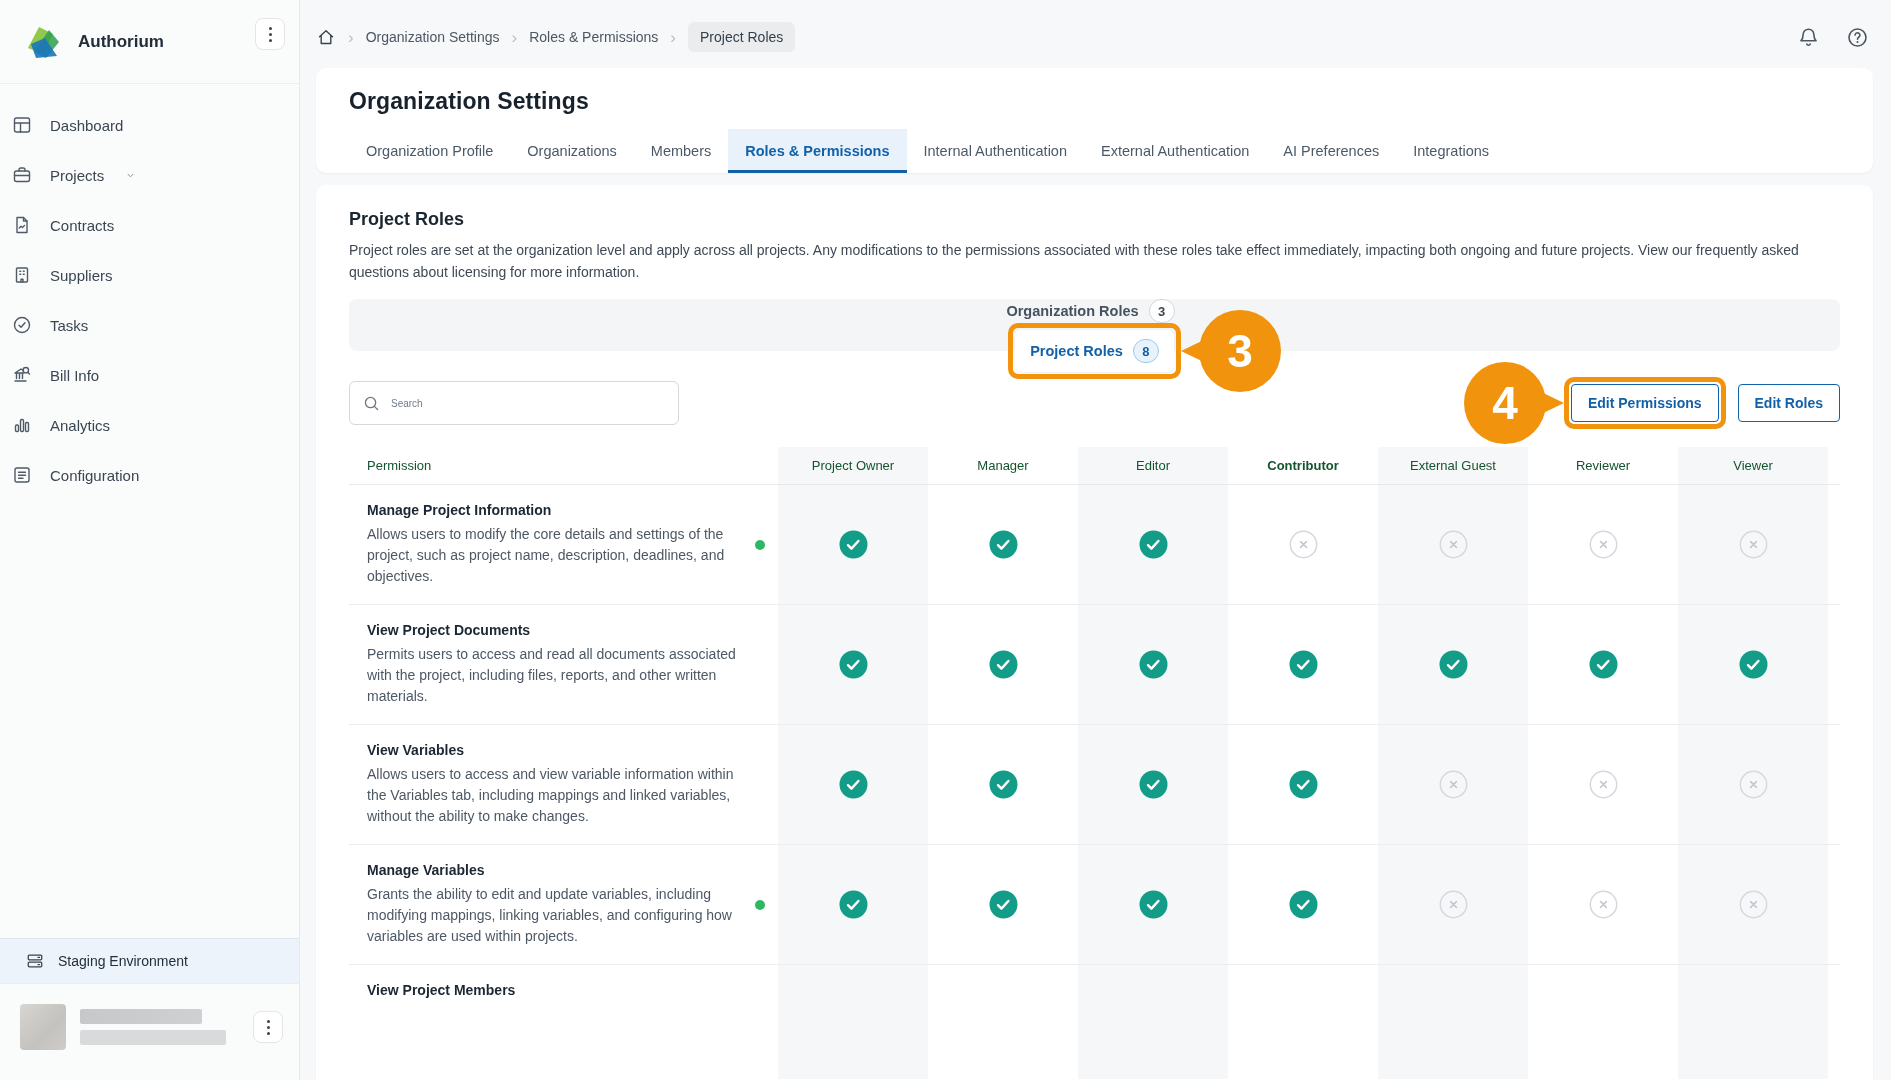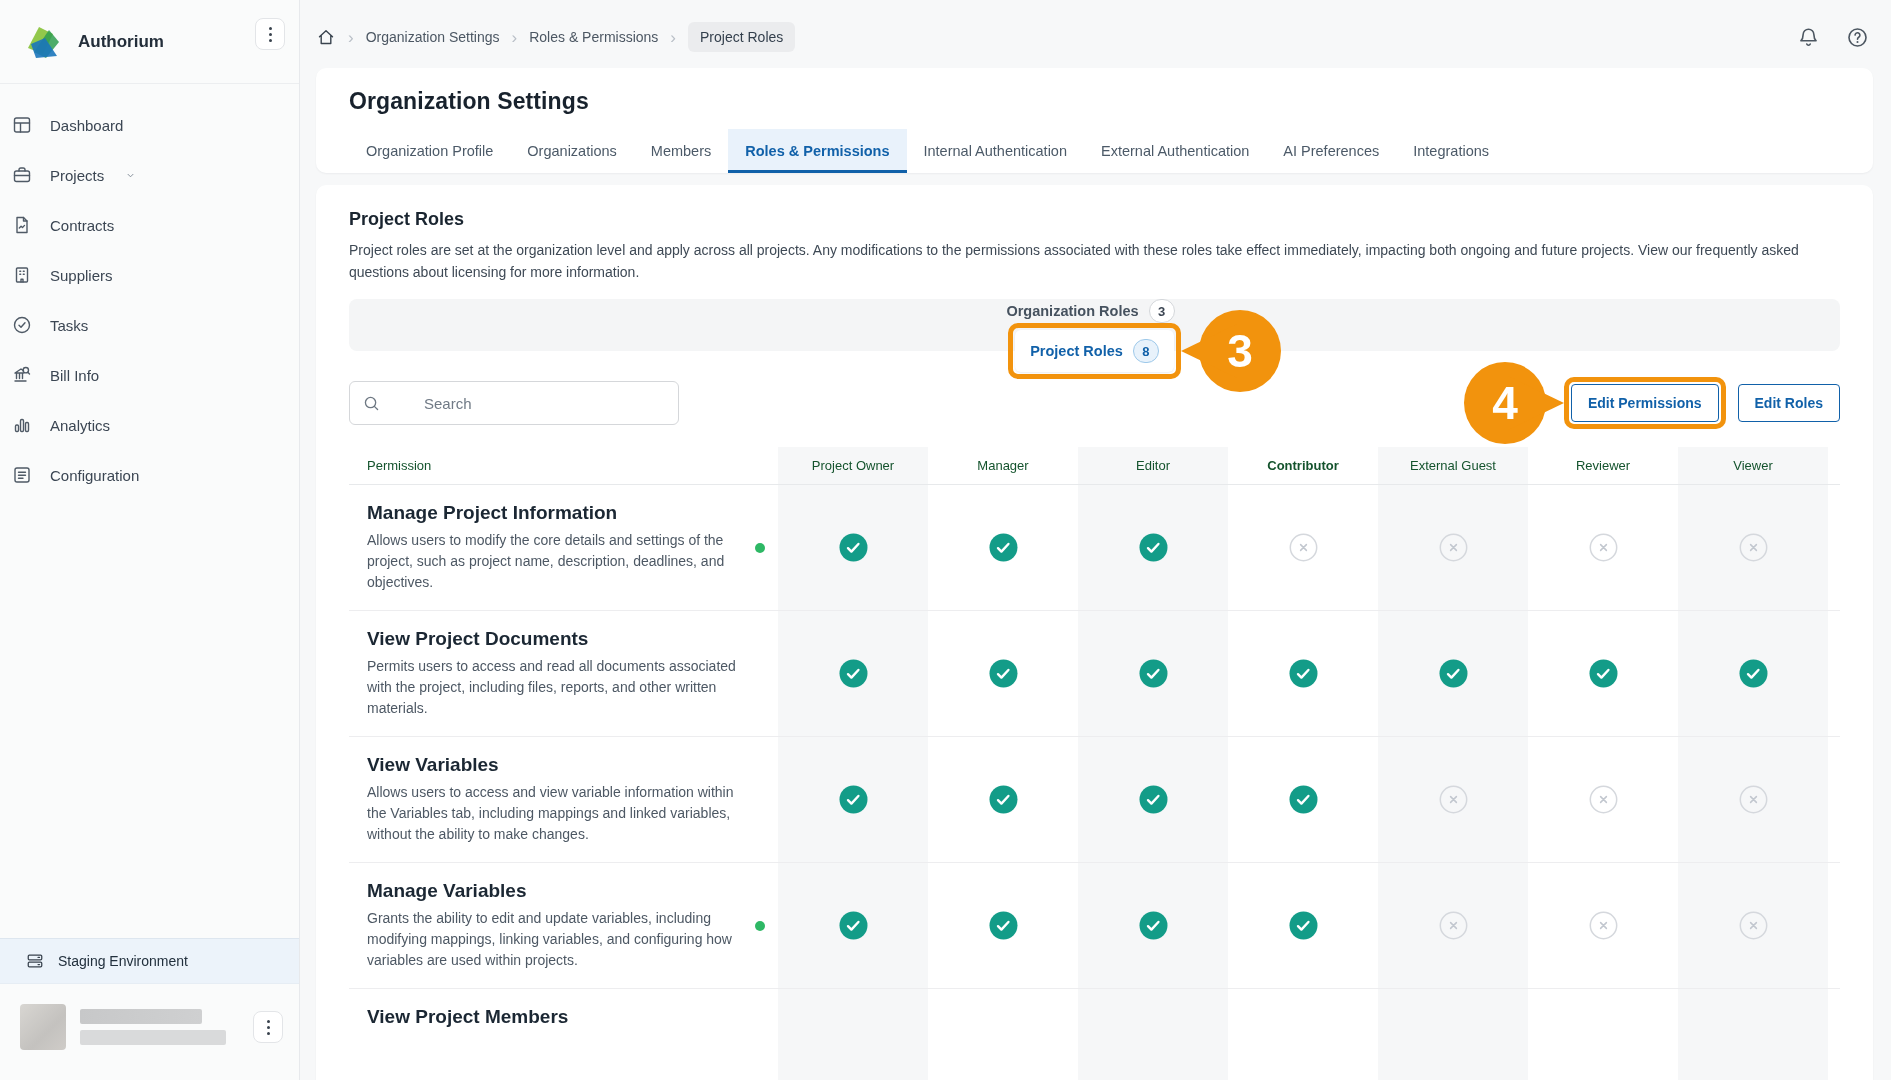--- a/index.html
+++ b/index.html
@@ -56,40 +56,40 @@
   .badge{min-width:26px;height:24px;border-radius:999px;border:1px solid #d4d7db;background:#fff;color:#3c4653;font-size:13px;display:flex;align-items:center;justify-content:center;padding:0 8px;}
   .ann-box{border:5px solid var(--orange);border-radius:10px;position:relative;}
   .role-tab-active{background:#fff;border-radius:6px;margin:2px;padding:9px 15px;display:flex;align-items:center;gap:10px;font-size:14.5px;font-weight:700;color:var(--blue);cursor:pointer;box-shadow:0 1px 2px rgba(16,24,40,.08);}
   .badge.blue{border-color:#9ec9ea;background:#e8f2fb;color:var(--blue);}
   .tear{position:absolute;top:50%;transform:translateY(-50%);pointer-events:none;}
   .tear.right-of{left:calc(100% + 3px);}
   .tear.left-of{right:calc(100% + 3px);}
   
   .toolbar{margin-top:26px;display:flex;align-items:center;}
   .search{width:330px;height:44px;border:1px solid #d5d7da;border-radius:6px;background:#fff;display:flex;align-items:center;gap:10px;padding:0 12px;color:#6e7883;}
-  .search input{border:none;outline:none;font-size:15px;flex:1;font-family:inherit;color:#2b3642;background:transparent;margin-left:33px;}
+  .search input{border:none;outline:none;font-size:10px;flex:1;font-family:inherit;color:#2b3642;background:transparent;}
   .search input::placeholder{color:#707a86;}
   .tb-right{margin-left:auto;display:flex;align-items:center;gap:12px;}
   .btn{height:38px;padding:0 16px;border:1px solid var(--blue);border-radius:4px;background:#fff;color:var(--blue);font-size:14px;font-weight:700;font-family:inherit;cursor:pointer;white-space:nowrap;}
   .ann-box .btn{margin:2px;}
   
   .ptable{margin-top:18px;}
   .trow,.thead-row,.tsection{display:flex;}
   .thead-row{height:38px;border-bottom:1px solid #e7e9eb;}
   .perm-col{width:429px;position:relative;}
   .role-col{width:150px;display:flex;align-items:center;justify-content:center;}
   .role-col.alt{background:var(--stripe);}
   .tfill{width:12px;}
   .th{font-size:13px;color:#14532d;font-weight:500;display:flex;align-items:center;}
   .thead-row .perm-col{padding-left:18px;display:flex;align-items:center;}
   .tsection{height:60px;background:var(--section);align-items:center;padding-left:18px;font-size:14.5px;font-weight:700;color:#232f3b;}
   .trow{border-bottom:1px solid #ededef;min-height:114px;}
   .trow:last-child{border-bottom:none;}
   .perm-cell{padding:17px 34px 17px 18px;}
-  .perm-title{font-size:19px;font-weight:700;color:#1b2733;margin-bottom:6px;}
+  .perm-title{font-size:14px;font-weight:700;color:#1b2733;margin-bottom:6px;}
   .perm-desc{font-size:14px;color:#4d5864;line-height:1.5;}
   .gdot{position:absolute;right:13px;top:50%;transform:translateY(-50%);width:10px;height:10px;border-radius:50%;background:var(--dot-green);}
 </style>
 </head>
 <body>
 
 <aside class="sidebar">
   <div class="side-head">
     <span>
       <svg width="42" height="42" viewBox="0 0 42 42">

